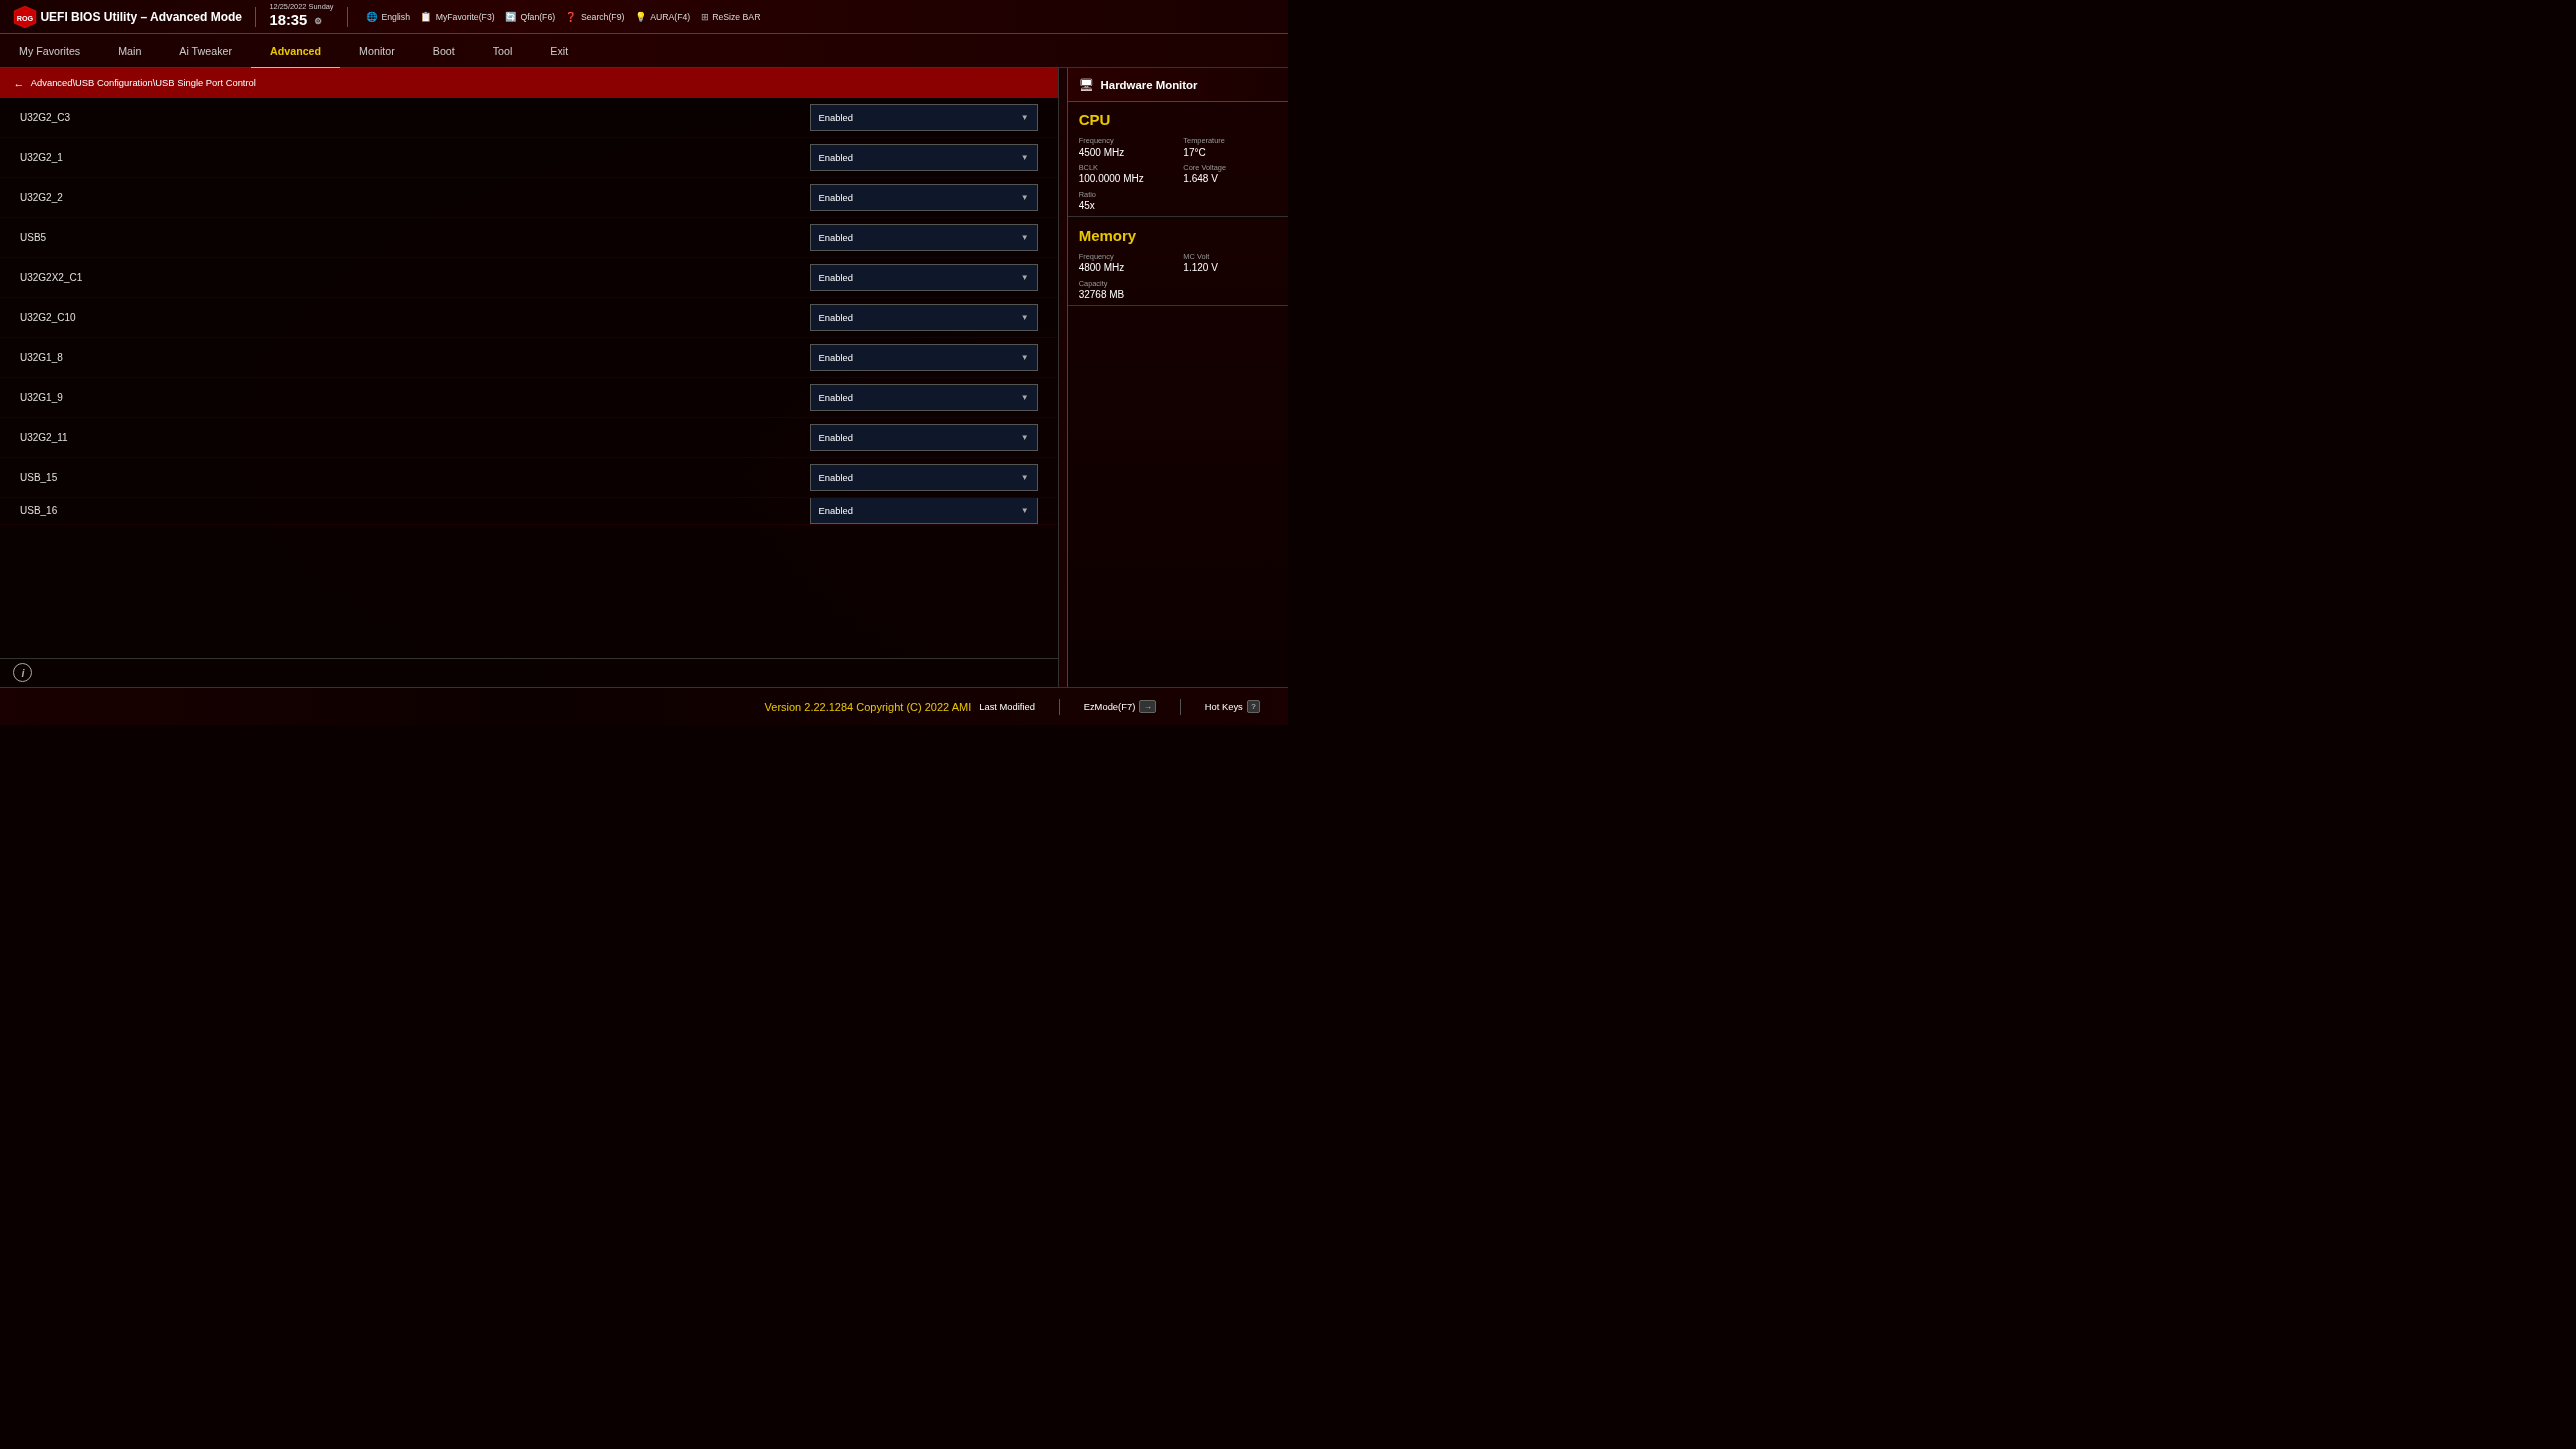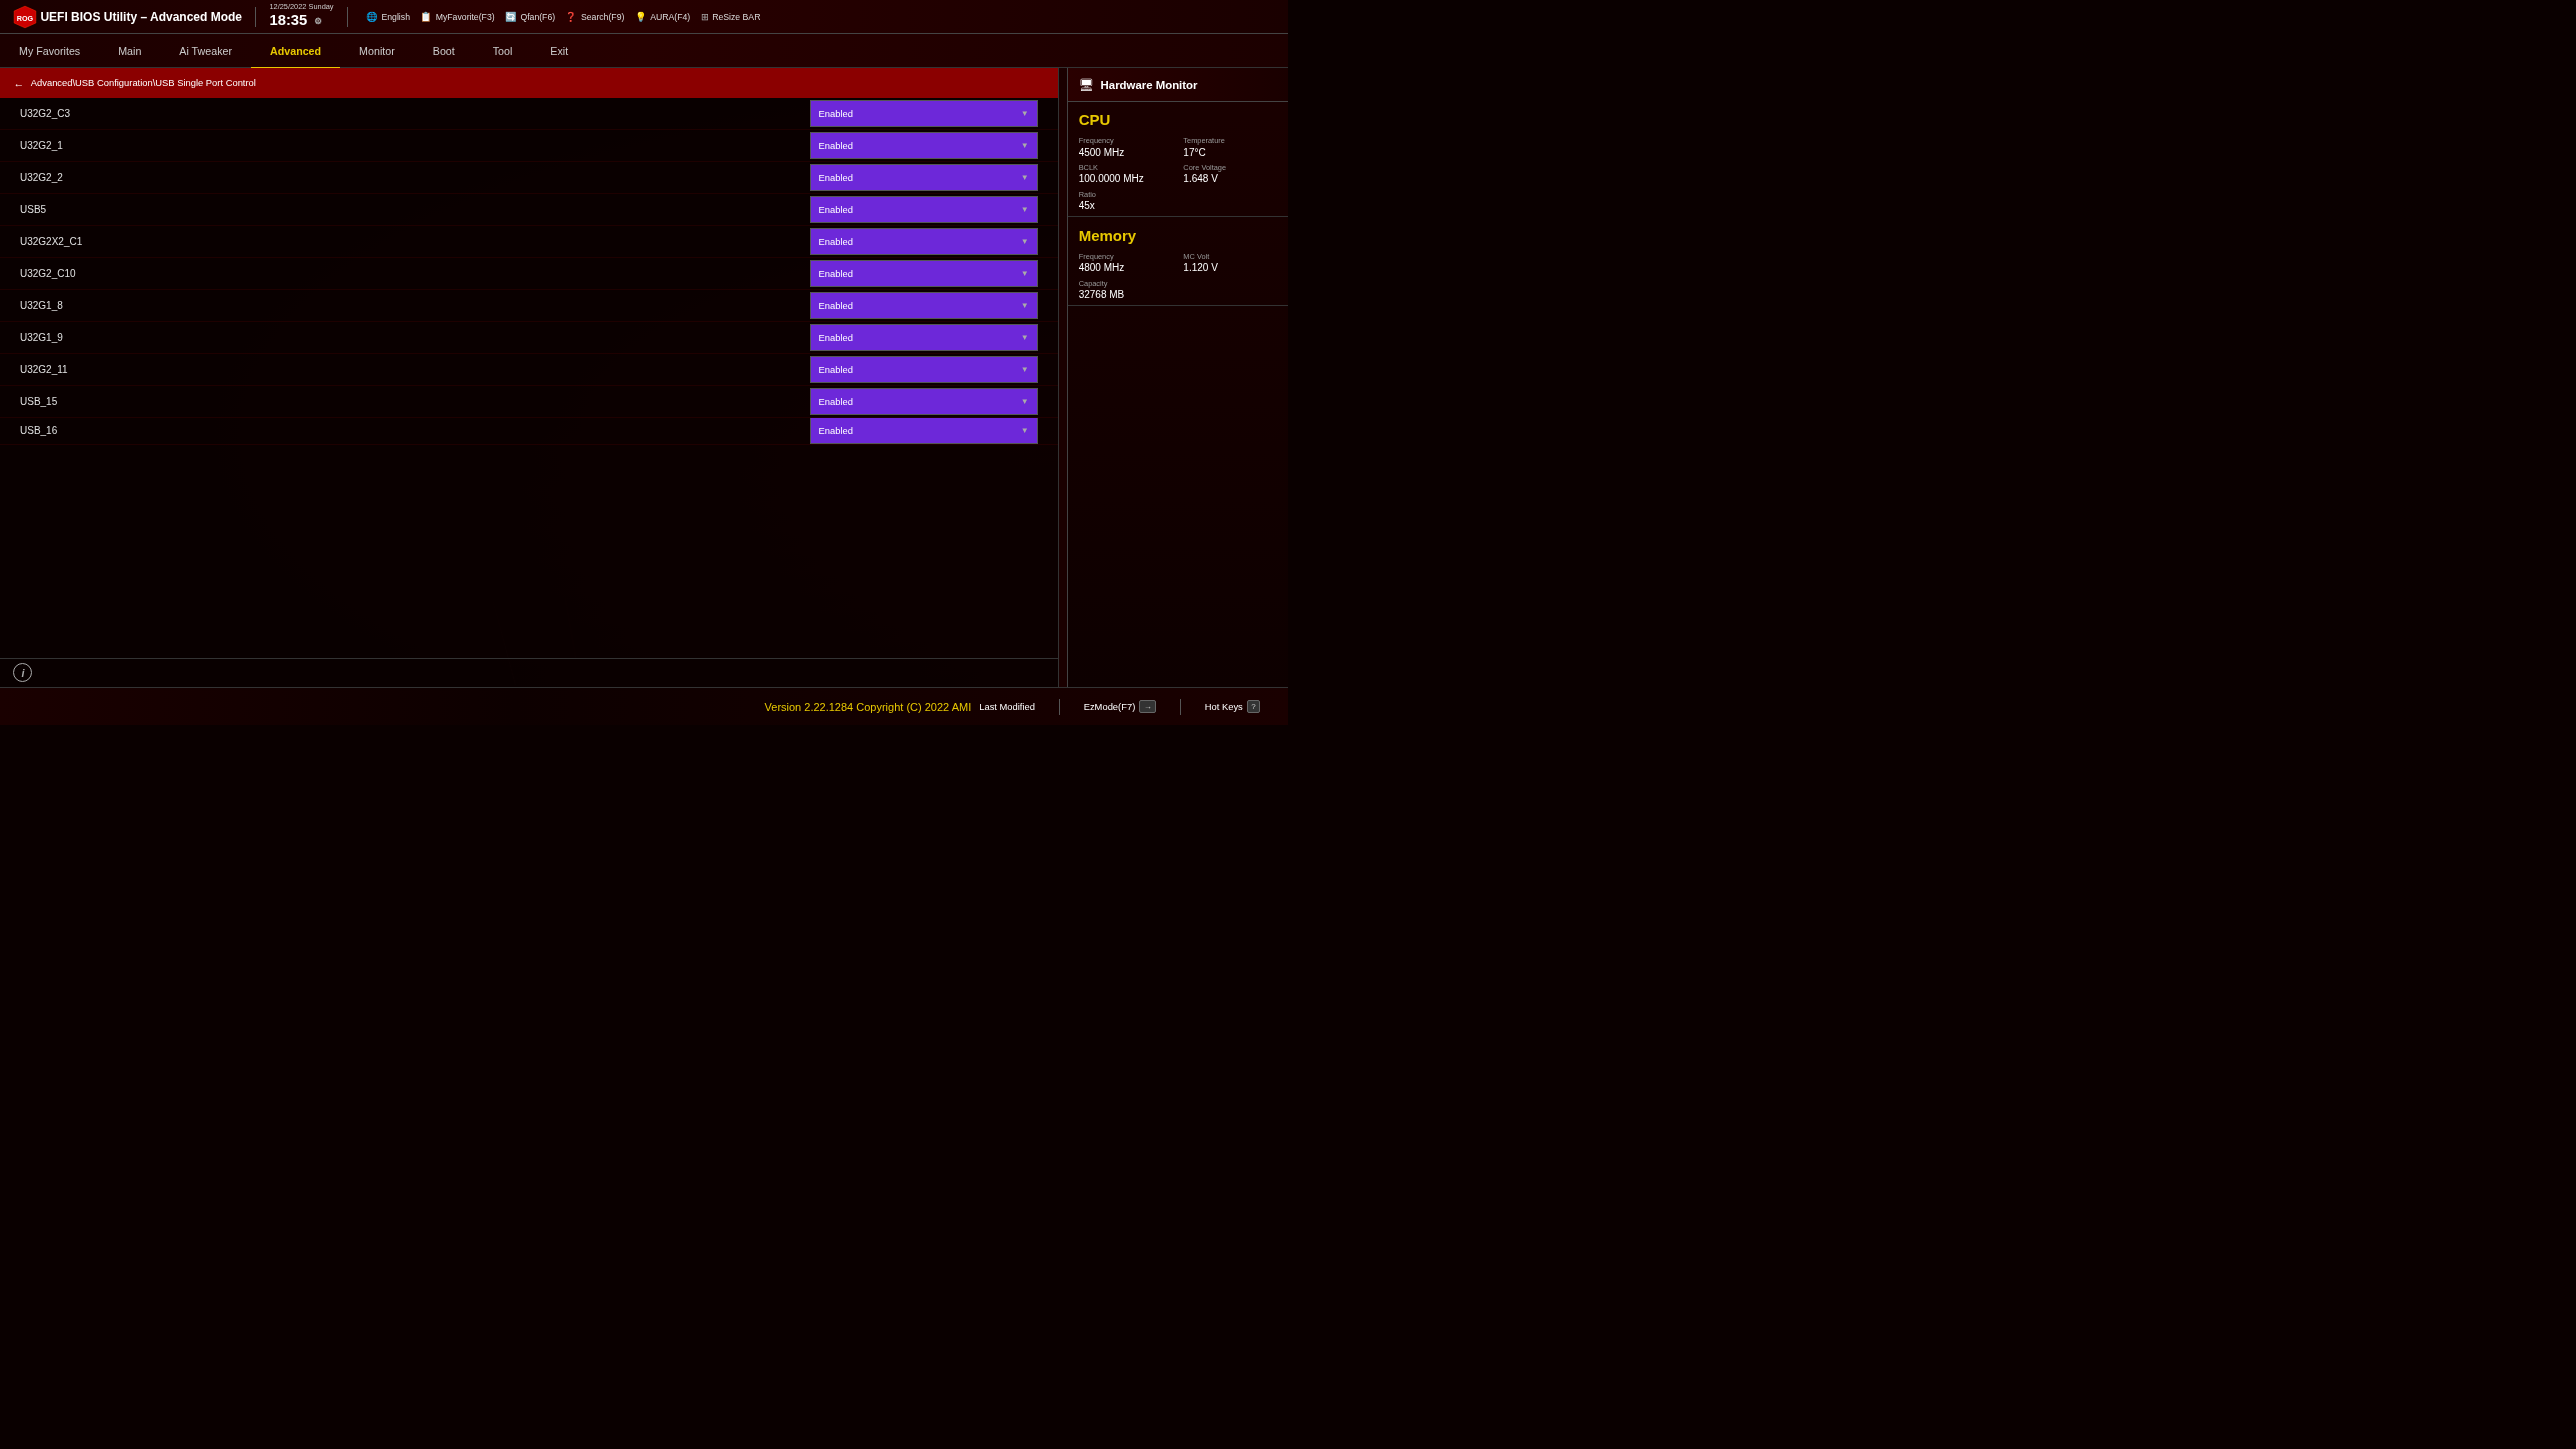--- a/index.html
+++ b/index.html
@@ -186,39 +186,39 @@
     }
     .settings-list::-webkit-scrollbar-thumb {
       background: #555;
     }
 
     .setting-row {
       display: flex;
       align-items: center;
       justify-content: space-between;
       padding: 0 20px;
-      height: 32px;
+      height: 40px;
       border-bottom: 0.7px solid rgba(80,0,0,0.3);
     }
 
     .setting-label {
       font-size: 10px;
       color: #e0e0e0;
       flex: 1;
     }
 
     .setting-control {
       width: 228px;
       display: flex;
       align-items: center;
     }
 
     .dropdown {
       width: 100%;
-      background: #6d28d9;
+      background: #0f172a;
       border: 0.7px solid #555;
       color: #fff;
       padding: 5.4px 8px;
       font-size: 9.4px;
       display: flex;
       align-items: center;
       justify-content: space-between;
       cursor: pointer;
       height: 27px;
     }

